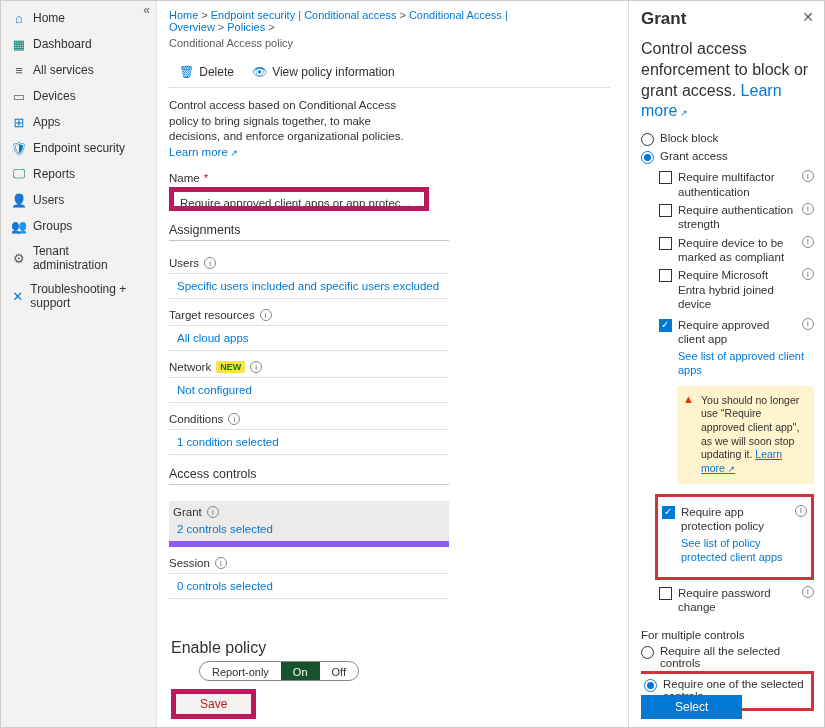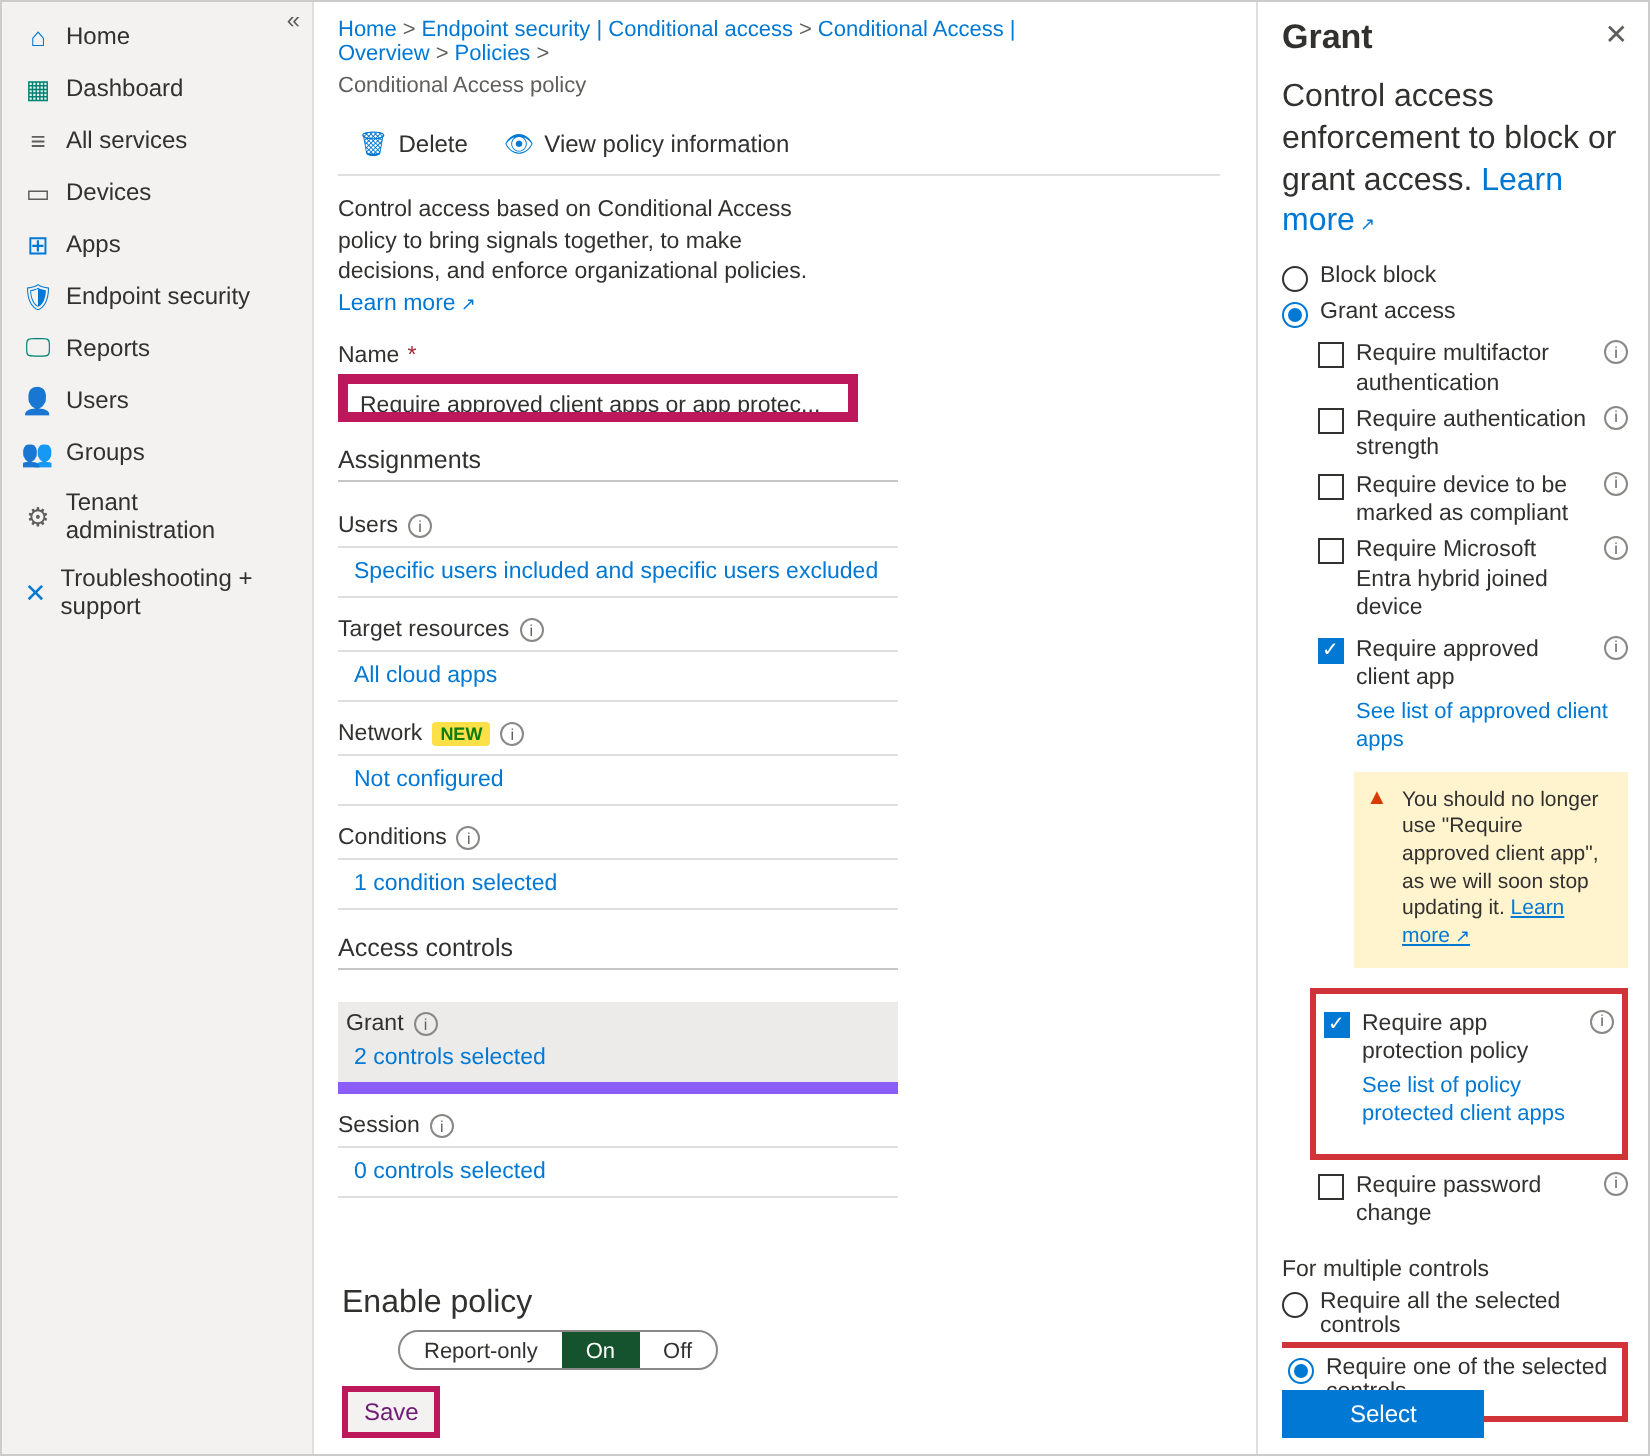--- a/index.html
+++ b/index.html
@@ -31,21 +31,21 @@
   .sub-row{display:flex; align-items:center; gap:5px; font-size:11.5px; color:#323130; margin-top:10px; border-bottom:1px solid #e1dfdd; padding-bottom:4px; max-width:280px;}
   .sub-row-body{font-size:11.5px; padding:6px 0 6px 8px; border-bottom:1px solid #e1dfdd; max-width:280px;}
   .info-ic{width:12px;height:12px;border:1px solid #8a8886;border-radius:50%;display:inline-flex;align-items:center;justify-content:center;font-size:8px;color:#605e5c;}
   .pill-new{background:#fde047;color:#107c10;font-size:9px;padding:1px 4px;border-radius:2px;font-weight:600;}
   .grant-row{background:#edebe9; border-bottom:6px solid #8b5cf6; max-width:280px;}
   .bottom-bar{position:absolute; bottom:8px; left:170px; right:200px;}
   .enable-label{font-size:16px; margin-bottom:4px;}
   .seg{display:inline-flex; border:1px solid #8a8886; border-radius:12px; overflow:hidden; height:20px; align-items:flex-start;margin-left:28px;}
   .seg span{padding:0 12px; font-size:11px; line-height:20px; cursor:pointer;}
   .seg .on{background:#14532d;color:#fff;}
-  .save-btn{display:block;margin-top:8px;border:3px solid #be185d;background:#f3f2f1;color:#701a75;padding:3px 8px;font-size:12px;cursor:default;}
+  .save-btn{display:block;margin-top:8px;border:5px solid #be185d;background:#f3f2f1;color:#b91c1c;padding:3px 24px;font-size:12px;cursor:default;}
   
   .panel{width:196px; border-left:1px solid #e1dfdd; padding:8px 10px 0 12px; position:relative; display:flex; flex-direction:column;}
   .panel h2{font-size:17px; font-weight:600; margin:0 0 10px 0;}
   .close-x{position:absolute; top:8px; right:10px; cursor:pointer; color:#605e5c; font-size:14px;}
   .panel-desc{font-size:16px; color:#323130; line-height:1.3; margin-bottom:10px;}
   .radio-row, .check-row{display:flex; align-items:flex-start; gap:6px; font-size:11.5px; margin:4px 0;}
   .radio{width:13px;height:13px;border:1px solid #323130;border-radius:50%;display:inline-block;position:relative;flex-shrink:0;margin-top:1px;}
   .radio.sel{border-color:#0078d4;}
   .radio.sel::after{content:"";width:7px;height:7px;background:#0078d4;border-radius:50%;position:absolute;top:2px;left:2px;}
   .cbox{width:13px;height:13px;border:1px solid #323130;display:inline-block;flex-shrink:0;margin-top:1px;position:relative;}

